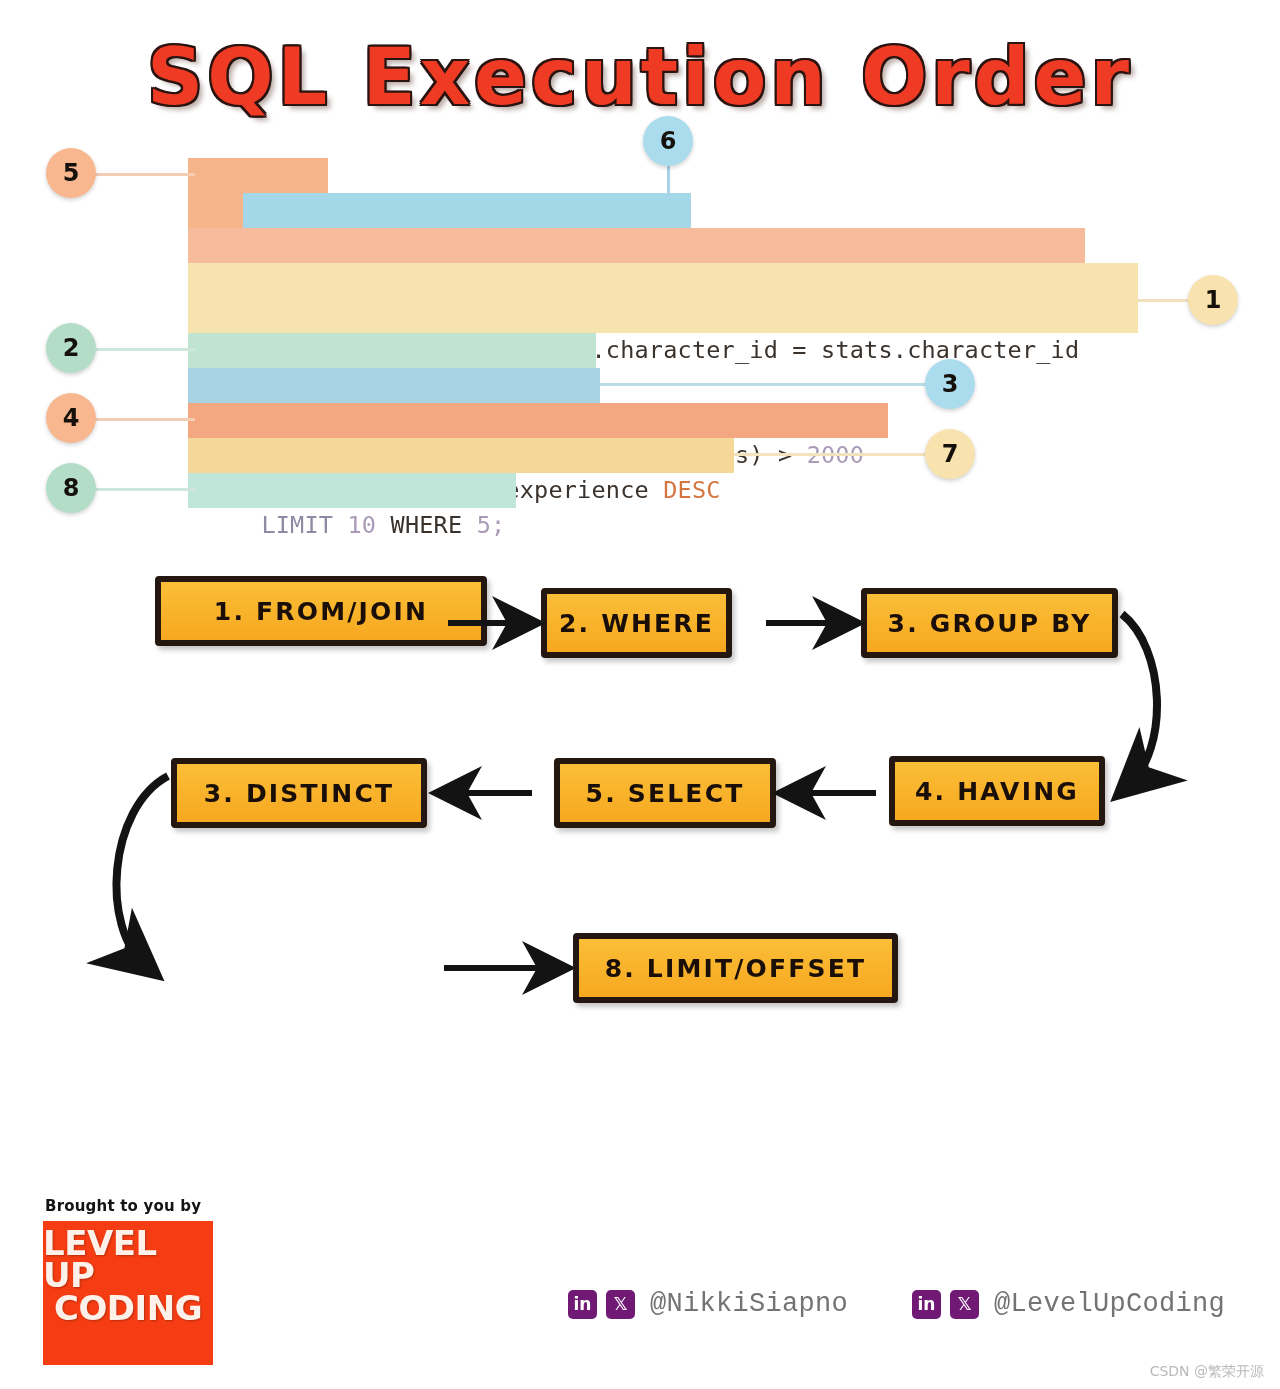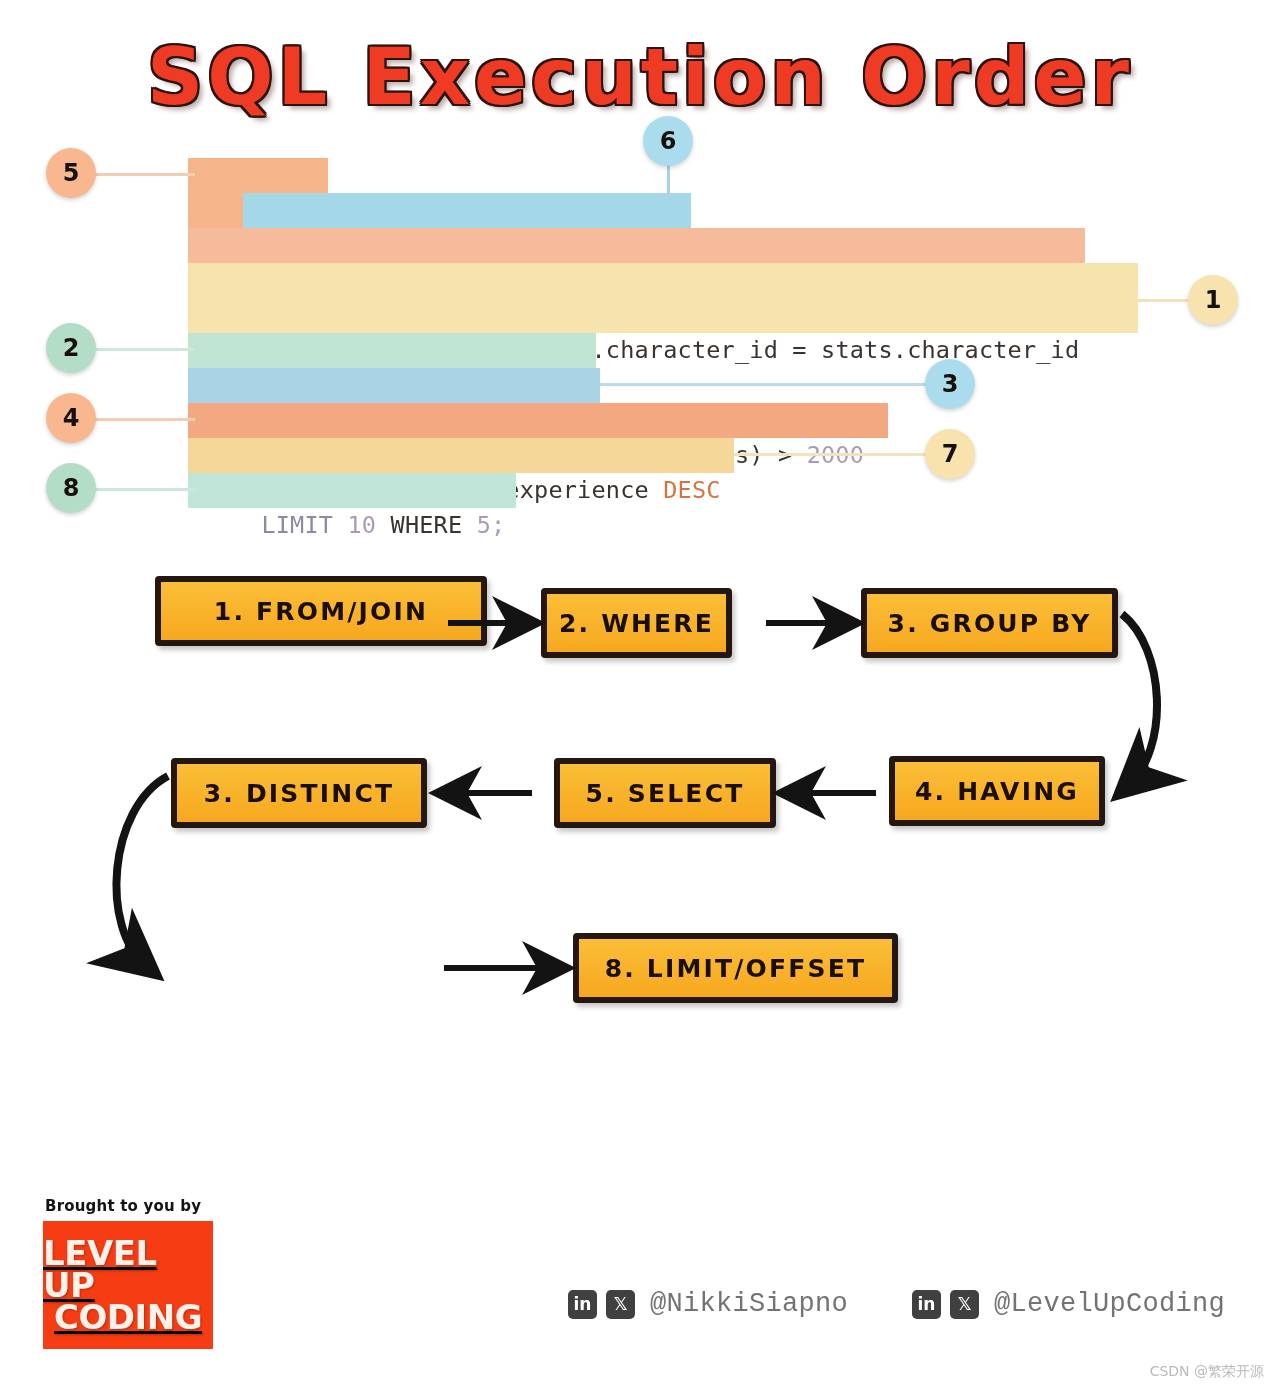--- a/index.html
+++ b/index.html
@@ -124,38 +124,37 @@
 
   
   #footer { position: absolute; left: 0; bottom: 0; width: 100%; height: 200px; }
 
   #brought { position: absolute; left: 45px; top: 8px;
     font-size: 15px; font-weight: bold; color: #141414;
     font-family: "DejaVu Sans", sans-serif; letter-spacing: .2px; }
 
   #logo-box {
     position: absolute; left: 43px; top: 32px;
-    width: 170px; height: 128px;
+    width: 170px; height: 144px;
     background: #f53c12;
     display: flex; flex-direction: column;
-    align-items: center; justify-content: center;
+    align-items: center; justify-content: flex-start;
     padding: 6px 0;
-    text-decoration: underline;
   }
   .logo-line {
     color: #fdf1ea; font-weight: bold;
     font-family: "DejaVu Sans", sans-serif;
     font-size: 34px; line-height: 0.95;
     letter-spacing: -0.5px;
     text-shadow: 1px 1px 2px rgba(0,0,0,.25);
   }
 
   .social-group { position: absolute; display: flex; align-items: center; gap: 9px; }
   .social-icon {
-    width: 29px; height: 29px; background: #404040;
+    width: 29px; height: 29px; background: #701a75;
     border-radius: 5px; color: #fff;
     display: flex; align-items: center; justify-content: center;
     font-size: 17px; font-weight: bold;
     font-family: "DejaVu Sans", sans-serif;
   }
   .social-handle {
     font-size: 27px; color: #737373; margin-left: 6px;
     font-family: Liberation Mono, monospace; letter-spacing: .3px;
   }
 

